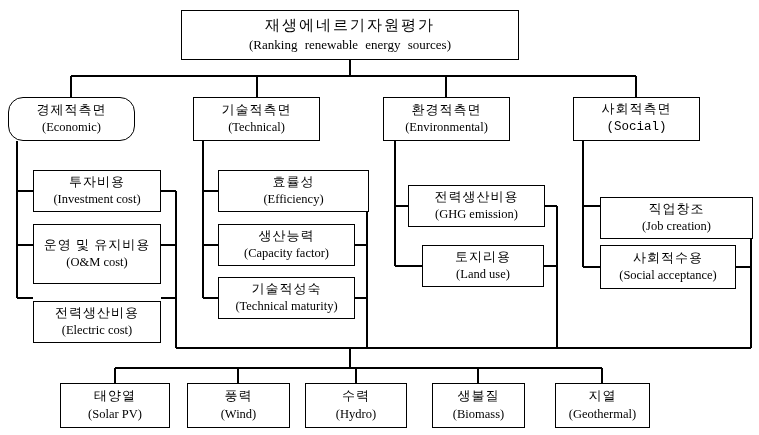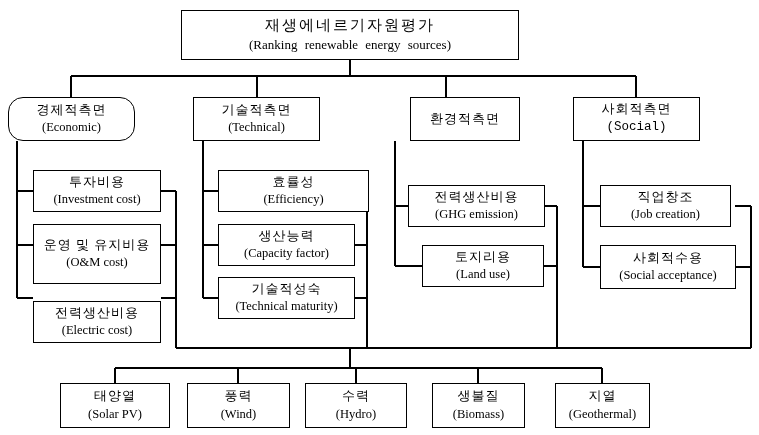--- a/index.html
+++ b/index.html
@@ -62,22 +62,23 @@
   </div>
 
   <div class="node" style="left:8px; top:97px; width:127px; height:44px;border-radius:15px;">
     <div class="ko">경제적측면</div>
     <div class="en">(Economic)</div>
   </div>
   <div class="node" style="left:193px; top:97px; width:127px; height:44px;">
     <div class="ko">기술적측면</div>
     <div class="en">(Technical)</div>
   </div>
-  <div class="node" style="left:383px; top:97px; width:110px; height:44px;margin-left:27px;">
+  <div class="node" style="left:383px; top:97px; width:127px; height:44px;">
     <div class="ko">환경적측면</div>
+    <div class="en">(Environmental)</div>
   </div>
   <div class="node" style="left:573px; top:97px; width:127px; height:44px;font-family:Liberation Mono, monospace;">
     <div class="ko">사회적측면</div>
     <div class="en">(Social)</div>
   </div>
 
   <div class="node" style="left:33px; top:170px; width:128px; height:42px;">
     <div class="ko">투자비용</div>
     <div class="en">(Investment cost)</div>
   </div>
@@ -105,21 +106,21 @@
 
   <div class="node" style="left:408px; top:185px; width:137px; height:42px;">
     <div class="ko">전력생산비용</div>
     <div class="en">(GHG emission)</div>
   </div>
   <div class="node" style="left:422px; top:245px; width:122px; height:42px;">
     <div class="ko">토지리용</div>
     <div class="en">(Land use)</div>
   </div>
 
-  <div class="node" style="left:600px; top:185px; width:131px; height:42px;">
+  <div class="node" style="left:600px; top:197px; width:153px; height:42px;">
     <div class="ko">직업창조</div>
     <div class="en">(Job creation)</div>
   </div>
   <div class="node" style="left:600px; top:245px; width:136px; height:44px;">
     <div class="ko">사회적수용</div>
     <div class="en">(Social acceptance)</div>
   </div>
 
   <div class="node" style="left:60px; top:383px; width:110px; height:45px;">
     <div class="ko">태양열</div>

